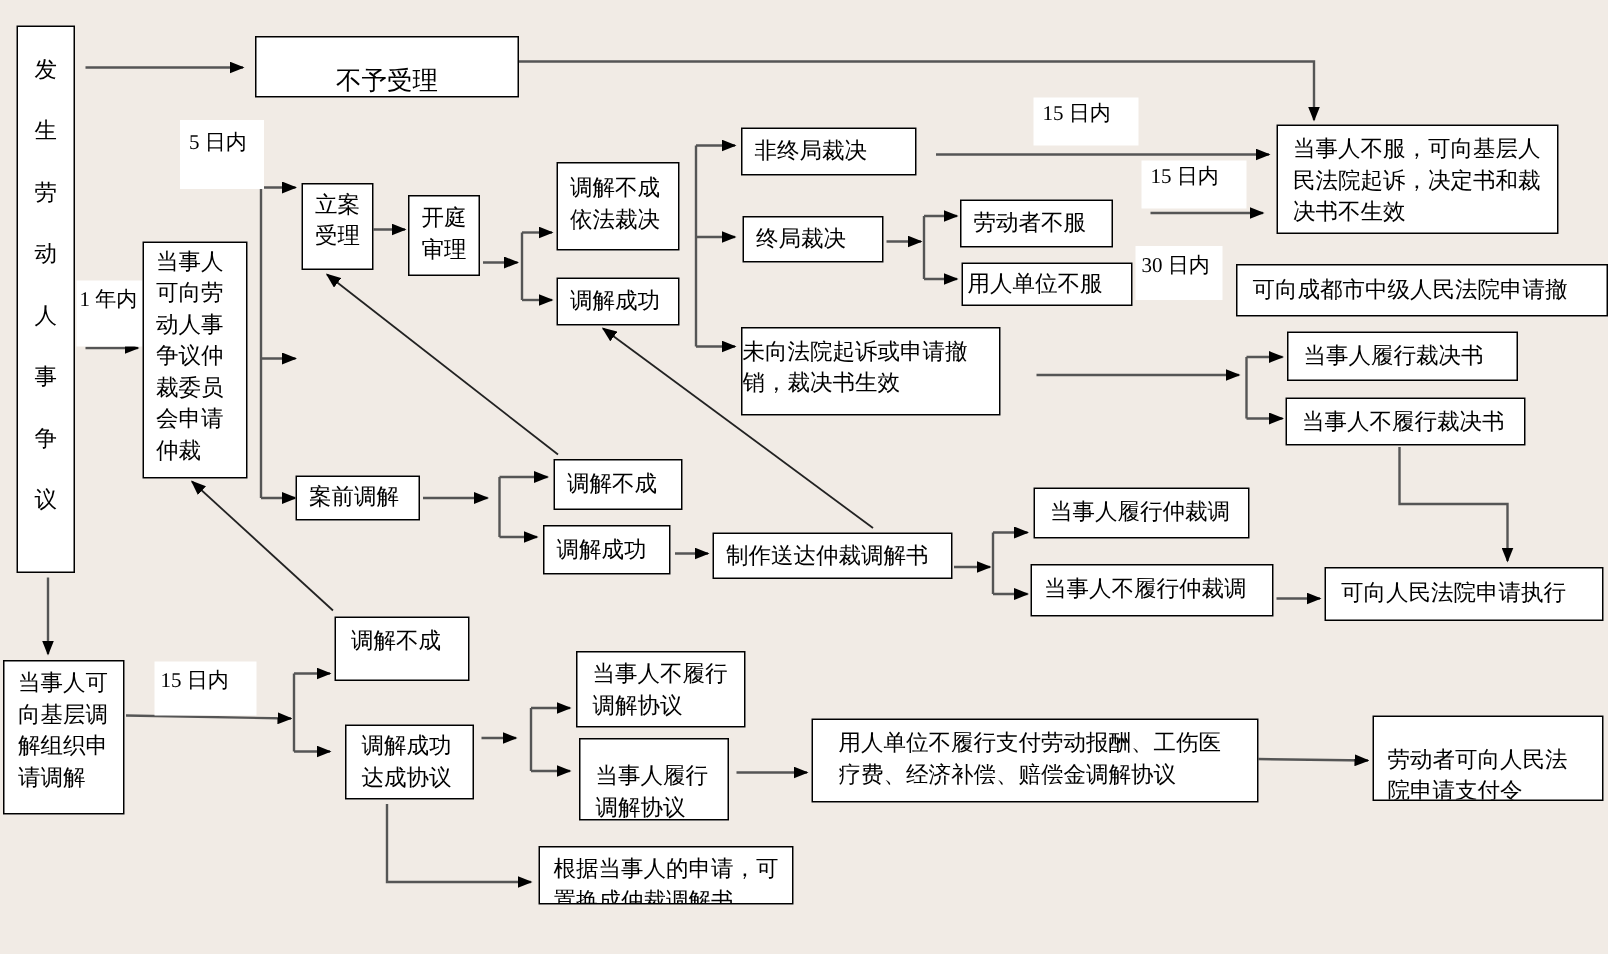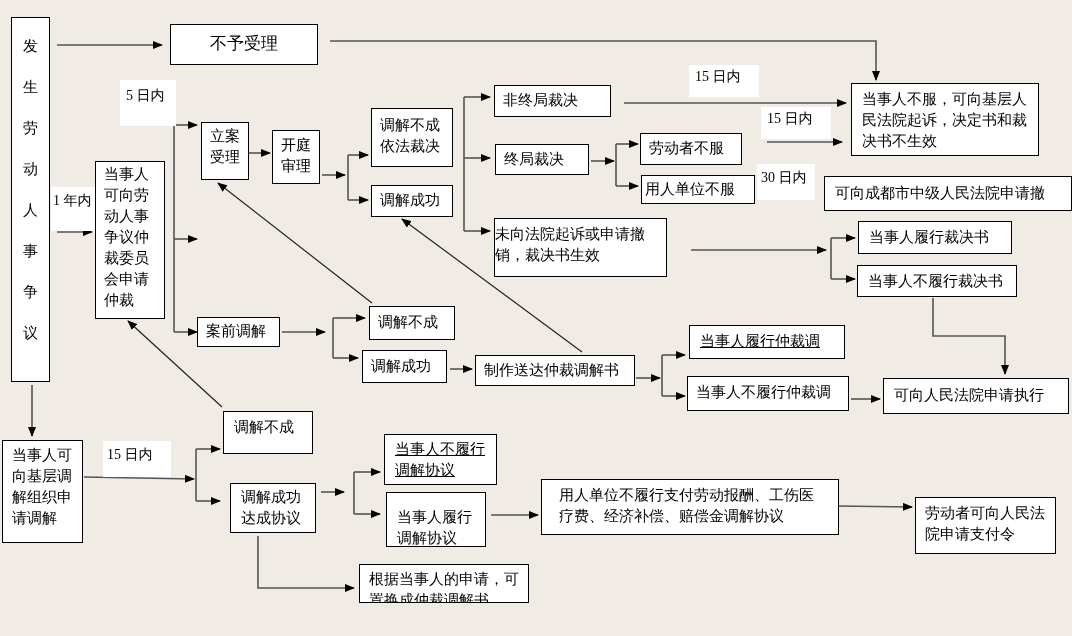--- a/index.html
+++ b/index.html
@@ -98,21 +98,21 @@
   <div>发</div>
   <div>生</div>
   <div>劳</div>
   <div>动</div>
   <div>人</div>
   <div>事</div>
   <div>争</div>
   <div>议</div>
 </div>
 
-<div class="box" style="left:170px;top:24px;width:148px;height:41px;text-align:center;font-size:17px;padding-top:8px;">不予受理</div>
+<div class="box" style="left:170px;top:24px;width:176px;height:41px;text-align:center;font-size:17px;padding-top:19px;">不予受理</div>
 
 <div class="lbl" style="left:120px;top:80px;width:44px;height:38px;padding-top:6px;">5 日内</div>
 <div class="lbl" style="left:51px;top:187px;width:44px;height:36px;padding:4px 2px;">1 年内</div>
 
 <div class="box" style="left:95px;top:161px;width:70px;height:158px;padding:2px 8px;">当事人可向劳动人事争议仲裁委员会申请仲裁</div>
 
 <div class="box" style="left:201px;top:122px;width:48px;height:58px;padding:3px 8px;">立案受理</div>
 <div class="box" style="left:272px;top:130px;width:48px;height:54px;padding:4px 8px;">开庭审理</div>
 
 <div class="box" style="left:371px;top:108px;width:82px;height:59px;padding:6px 8px;">调解不成依法裁决</div>
@@ -133,29 +133,29 @@
 <div class="box" style="left:824px;top:176px;width:248px;height:35px;padding:6px 10px;white-space:nowrap;">可向成都市中级人民法院申请撤</div>
 
 <div class="box" style="left:858px;top:221px;width:154px;height:33px;padding:5px 10px;">当事人履行裁决书</div>
 <div class="box" style="left:857px;top:265px;width:160px;height:32px;padding:5px 10px;">当事人不履行裁决书</div>
 
 <div class="box" style="left:197px;top:317px;width:83px;height:30px;padding:3px 8px;">案前调解</div>
 <div class="box" style="left:369px;top:306px;width:86px;height:34px;padding:5px 8px;">调解不成</div>
 <div class="box" style="left:362px;top:350px;width:85px;height:33px;padding:5px 8px;">调解成功</div>
 <div class="box" style="left:475px;top:355px;width:160px;height:31px;padding:4px 8px;">制作送达仲裁调解书</div>
 
-<div class="box" style="left:689px;top:325px;width:156px;height:34px;padding:5px 10px;white-space:nowrap;text-decoration:underline;">当事人履行仲裁调</div>
+<div class="box" style="left:689px;top:325px;width:144px;height:34px;padding:5px 10px;white-space:nowrap;">当事人履行仲裁调</div>
 <div class="box" style="left:687px;top:376px;width:162px;height:35px;padding:5px 8px;white-space:nowrap;">当事人不履行仲裁调</div>
 <div class="box" style="left:883px;top:378px;width:186px;height:36px;padding:6px 10px;">可向人民法院申请执行</div>
 
 <div class="box" style="left:2px;top:440px;width:81px;height:103px;padding:4px 9px;">当事人可向基层调解组织申请调解</div>
 <div class="lbl" style="left:103px;top:441px;width:60px;height:28px;padding:4px 4px;">15 日内</div>
 
 <div class="box" style="left:223px;top:411px;width:90px;height:43px;padding:5px 10px;">调解不成</div>
 <div class="box" style="left:230px;top:483px;width:86px;height:50px;padding:3px 10px;">调解成功达成协议</div>
 
-<div class="box" style="left:384px;top:434px;width:113px;height:51px;padding:4px 10px;text-decoration:underline;">当事人不履行调解协议</div>
+<div class="box" style="left:384px;top:434px;width:113px;height:51px;padding:4px 10px;">当事人不履行调解协议</div>
 <div class="box" style="left:386px;top:492px;width:100px;height:55px;padding:14px 10px;">当事人履行调解协议</div>
 
 <div class="box" style="left:541px;top:479px;width:298px;height:56px;padding:5px 17px;">用人单位不履行支付劳动报酬、工伤医疗费、经济补偿、赔偿金调解协议</div>
-<div class="box" style="left:915px;top:477px;width:141px;height:57px;padding:5px 9px;margin-top:20px;">劳动者可向人民法院申请支付令</div>
+<div class="box" style="left:915px;top:477px;width:154px;height:57px;padding:18px 9px;">劳动者可向人民法院申请支付令</div>
 
 <div class="box" style="left:359px;top:564px;width:170px;height:39px;padding:4px 9px;">根据当事人的申请，可置换成仲裁调解书</div>
 
 </body></html>

